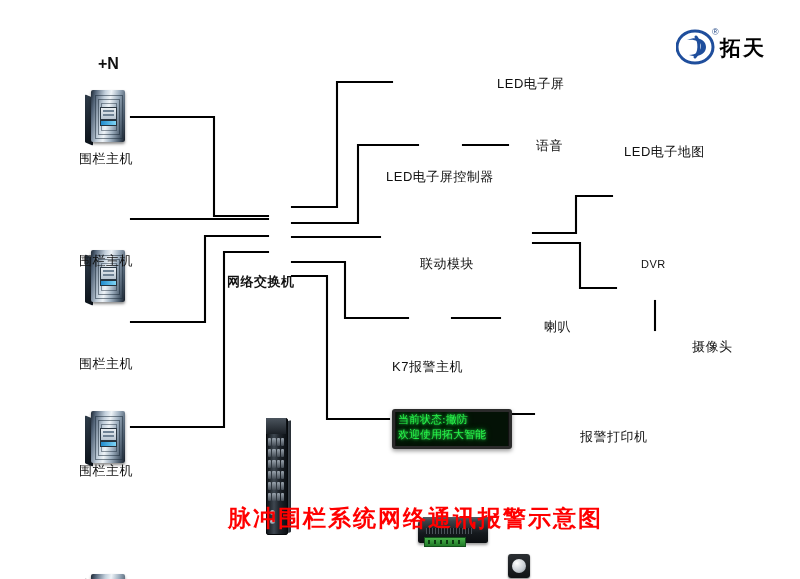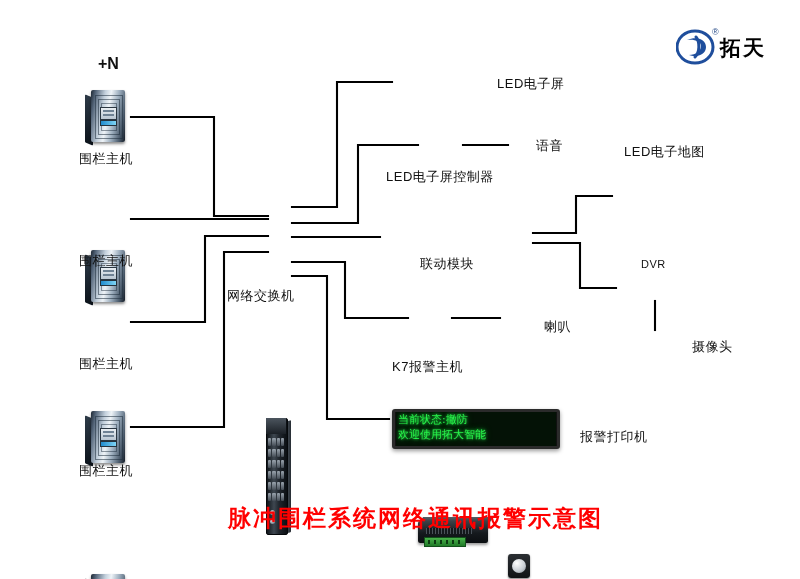--- a/index.html
+++ b/index.html
@@ -38,21 +38,21 @@
      transform:skewY(-14deg);border-radius:1px;}
   .switch .top{position:absolute;left:4px;top:0;width:20px;height:16px;
      background:linear-gradient(180deg,#4c555e,#1b2026);}
   .switch .ports{position:absolute;left:6px;top:20px;width:16px;}
   .switch .prow{height:8px;margin-bottom:3px;display:flex;gap:1px;}
   .switch .prow b{flex:1;background:linear-gradient(180deg,#9aa4ae,#434b54);display:block;border-radius:1px;}
   .switch .dot{position:absolute;left:8px;width:5px;height:5px;border-radius:50%;
      background:radial-gradient(circle at 35% 35%,#cfd8e0,#5d666f);}
 
   
-  .ledscr{width:120px;height:40px;position:relative;padding-left:48px;}
+  .ledscr{width:120px;height:40px;position:relative;}
   .ledscr .bz{position:absolute;inset:0;background:#111;border:3px solid #2b2b2b;border-radius:3px;
      box-shadow:0 2px 4px rgba(0,0,0,.4);}
   .ledscr .gl{position:absolute;left:4px;top:3px;right:4px;bottom:3px;background:#041206;overflow:hidden;}
   .ledscr .t{color:#27f24a;font-size:11px;line-height:15px;letter-spacing:0px;white-space:nowrap;
      text-shadow:0 0 3px #27f24a,0 0 6px #0f8a24;padding-left:2px;font-family:"DejaVu Sans",sans-serif;}
 
   
   .ctrl{width:76px;height:34px;position:relative;}
   .ctrl .bd{position:absolute;left:0;top:6px;width:70px;height:22px;
      background:linear-gradient(180deg,#3c4248,#15191d 55%,#0b0e11);border-radius:2px;box-shadow:0 2px 3px rgba(0,0,0,.4);}
@@ -224,21 +224,21 @@
       <div class="prow">
           <b></b>
           <b></b>
           <b></b>
           <b></b>
         </div>
     </div>
     <div class="dot" style="top:92px;"></div>
     <div class="dot" style="top:101px;"></div>
   </div>
-  <div class="lbl" style="left:227px;top:287px;">网络交换机</div>
+  <div class="lbl" style="left:227px;top:273px;font-weight:bold;">网络交换机</div>
 
   <div class="node ledscr" style="left:392px;top:62px;">
     <div class="bz"></div>
     <div class="gl">
       <div class="t">当前状态:撤防</div>
       <div class="t">欢迎使用拓大智能</div>
     </div>
   </div>
   <div class="lbl" style="left:497px;top:75px;text-align:center;">LED电子屏</div>
 

